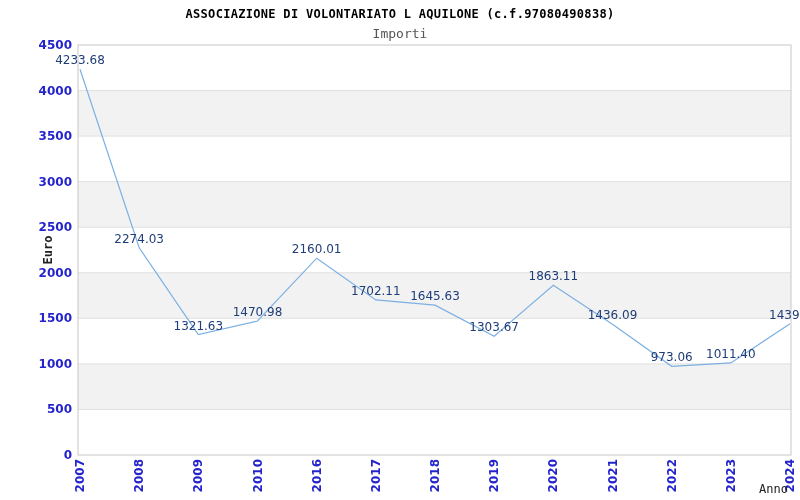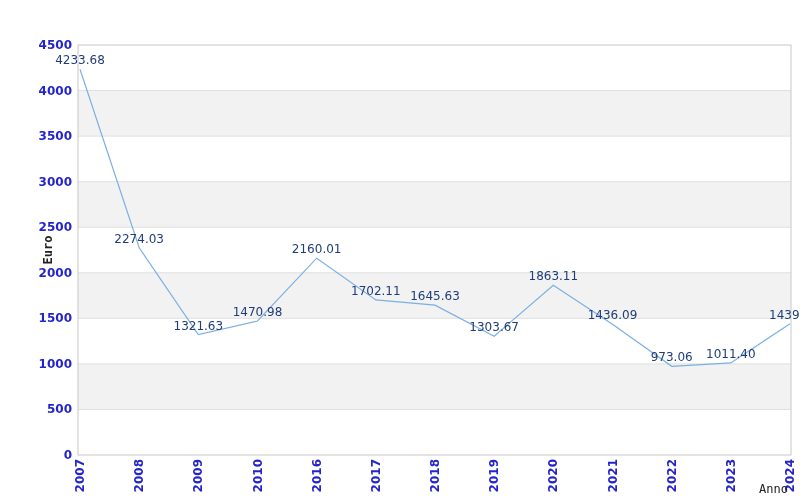--- a/index.html
+++ b/index.html
@@ -15,20 +15,22 @@
     white-space:nowrap;}
   .xlabel{position:absolute;left:759px;top:482px;
     font-family:"DejaVu Sans Mono",monospace;font-weight:normal;font-size:12px;color:#222222;}
   svg{position:absolute;left:0;top:0;}
   text{font-family:"DejaVu Sans",sans-serif;}
 </style>
 </head>
 <body>
 
 <div id="stage">
+  <div class="chart-title">ASSOCIAZIONE DI VOLONTARIATO L AQUILONE (c.f.97080490838)</div>
+  <div class="chart-subtitle">Importi</div>
   <svg id="plot" width="800" height="500">
       <rect x="78" y="363.8888888888889" width="713" height="45.55555555555554" fill="#f2f2f2"></rect>
       <rect x="78" y="272.7777777777778" width="713" height="45.55555555555554" fill="#f2f2f2"></rect>
       <rect x="78" y="181.66666666666669" width="713" height="45.555555555555515" fill="#f2f2f2"></rect>
       <rect x="78" y="90.5555555555556" width="713" height="45.555555555555486" fill="#f2f2f2"></rect>
       <line x1="78" y1="409.44444444444446" x2="791" y2="409.44444444444446" stroke="#e0e0e0" stroke-width="1"></line>
       <line x1="78" y1="363.8888888888889" x2="791" y2="363.8888888888889" stroke="#e0e0e0" stroke-width="1"></line>
       <line x1="78" y1="318.33333333333337" x2="791" y2="318.33333333333337" stroke="#e0e0e0" stroke-width="1"></line>
       <line x1="78" y1="272.7777777777778" x2="791" y2="272.7777777777778" stroke="#e0e0e0" stroke-width="1"></line>
       <line x1="78" y1="227.2222222222222" x2="791" y2="227.2222222222222" stroke="#e0e0e0" stroke-width="1"></line>

